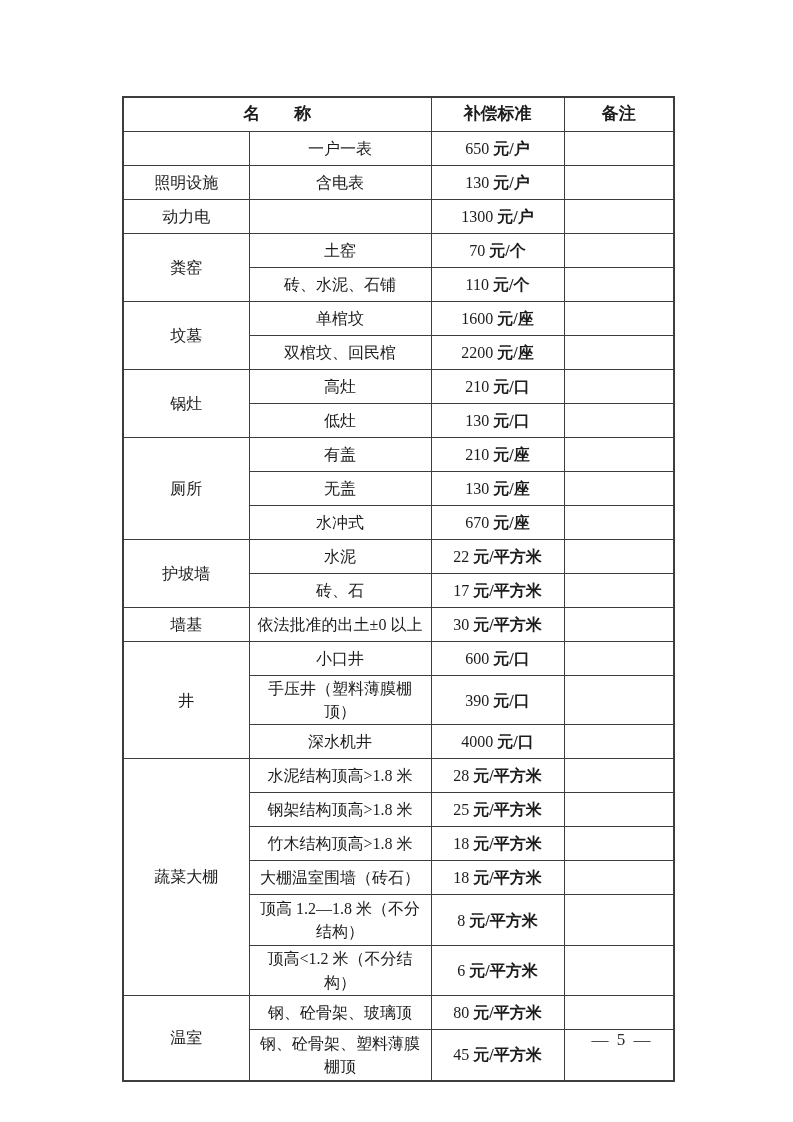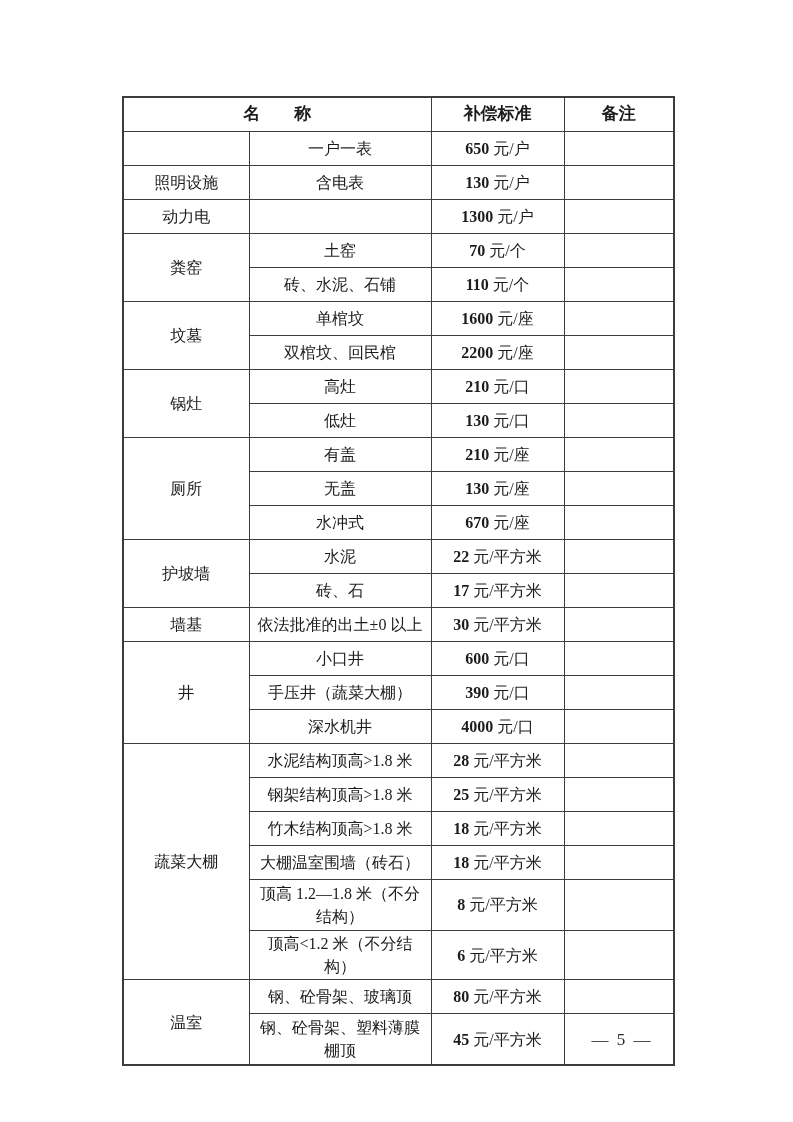--- a/index.html
+++ b/index.html
@@ -35,22 +35,22 @@
     font-weight: 700;
     height: 31px;
     font-size: 17px;
     margin-left: 40px;
   }
   .comp-table td { height: 31px; }
   .comp-table tr.tall td { height: 48px; }
   .cat-cell, .item-cell {
     font-weight: 400;
   }
-  .std-cell .v-num { font-weight: 700; }
-  .std-cell .v-unit { font-weight: 400; }
+  .std-cell .v-num { font-weight: 400; }
+  .std-cell .v-unit { font-weight: 700; }
   .remark-cell { min-width: 0; }
   .page-number {
     position: absolute;
     left: 572px;
     top: 1030px;
     width: 100px;
     text-align: center;
     font-size: 17px;
     font-weight: 400;
     color: #2a2a2a;
@@ -160,21 +160,21 @@
           <td class="std-cell"><span class="v-num">30</span> <span class="v-unit">元/平方米</span></td>
           <td class="remark-cell"></td>
         </tr>
         <tr>
           <td class="cat-cell" rowspan="3">井</td>
           <td class="item-cell">小口井</td>
           <td class="std-cell"><span class="v-num">600</span> <span class="v-unit">元/口</span></td>
           <td class="remark-cell"></td>
         </tr>
         <tr>
-          <td class="item-cell">手压井（蔬菜大棚）</td>
+          <td class="item-cell">手压井（塑料薄膜棚顶）</td>
           <td class="std-cell"><span class="v-num">390</span> <span class="v-unit">元/口</span></td>
           <td class="remark-cell"></td>
         </tr>
         <tr>
           <td class="item-cell">深水机井</td>
           <td class="std-cell"><span class="v-num">4000</span> <span class="v-unit">元/口</span></td>
           <td class="remark-cell"></td>
         </tr>
         <tr>
           <td class="cat-cell" rowspan="6">蔬菜大棚</td>

